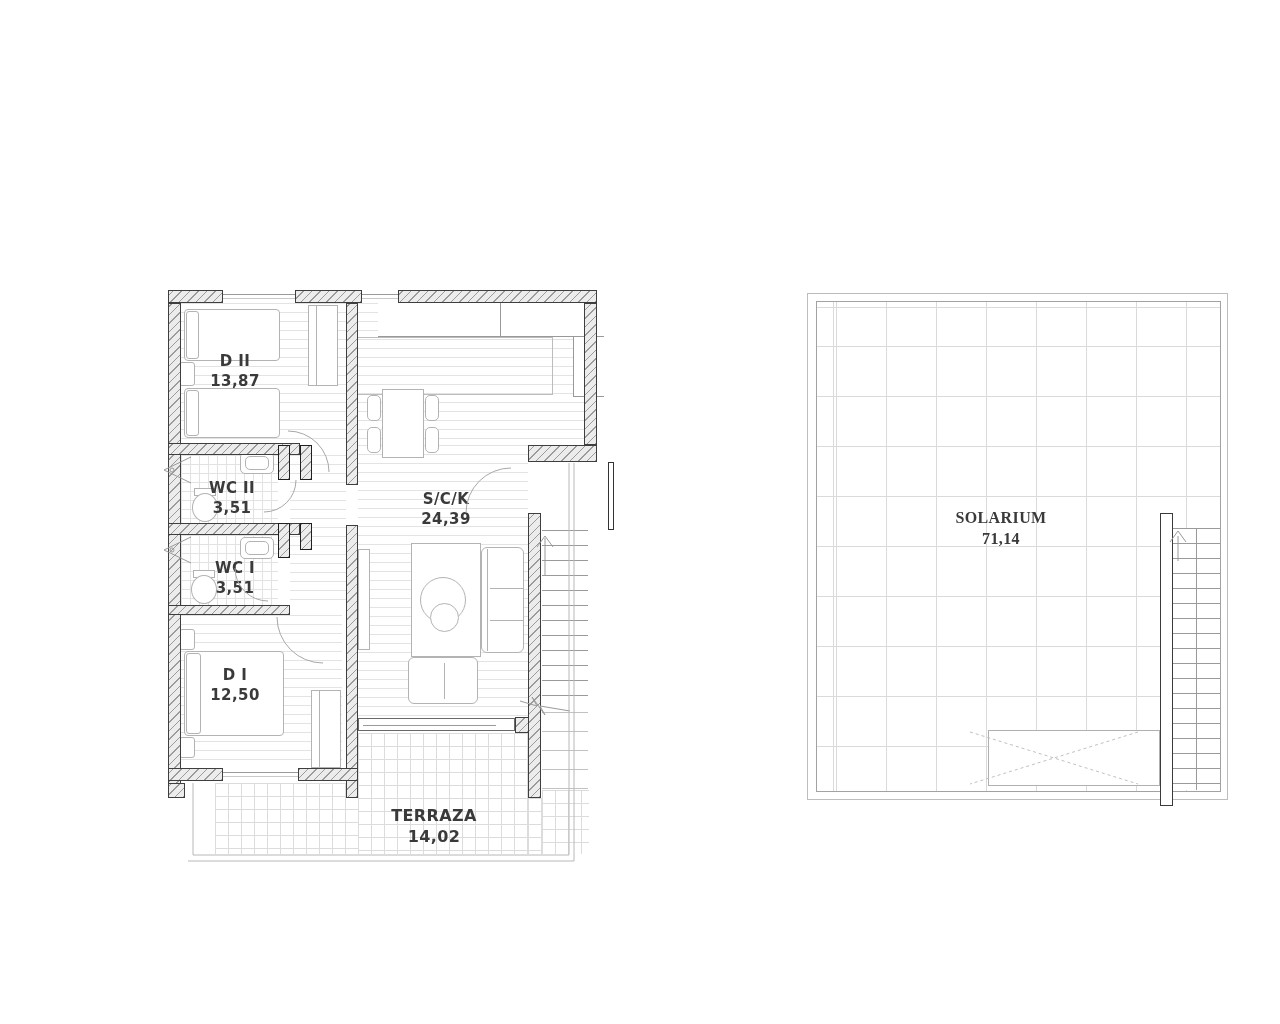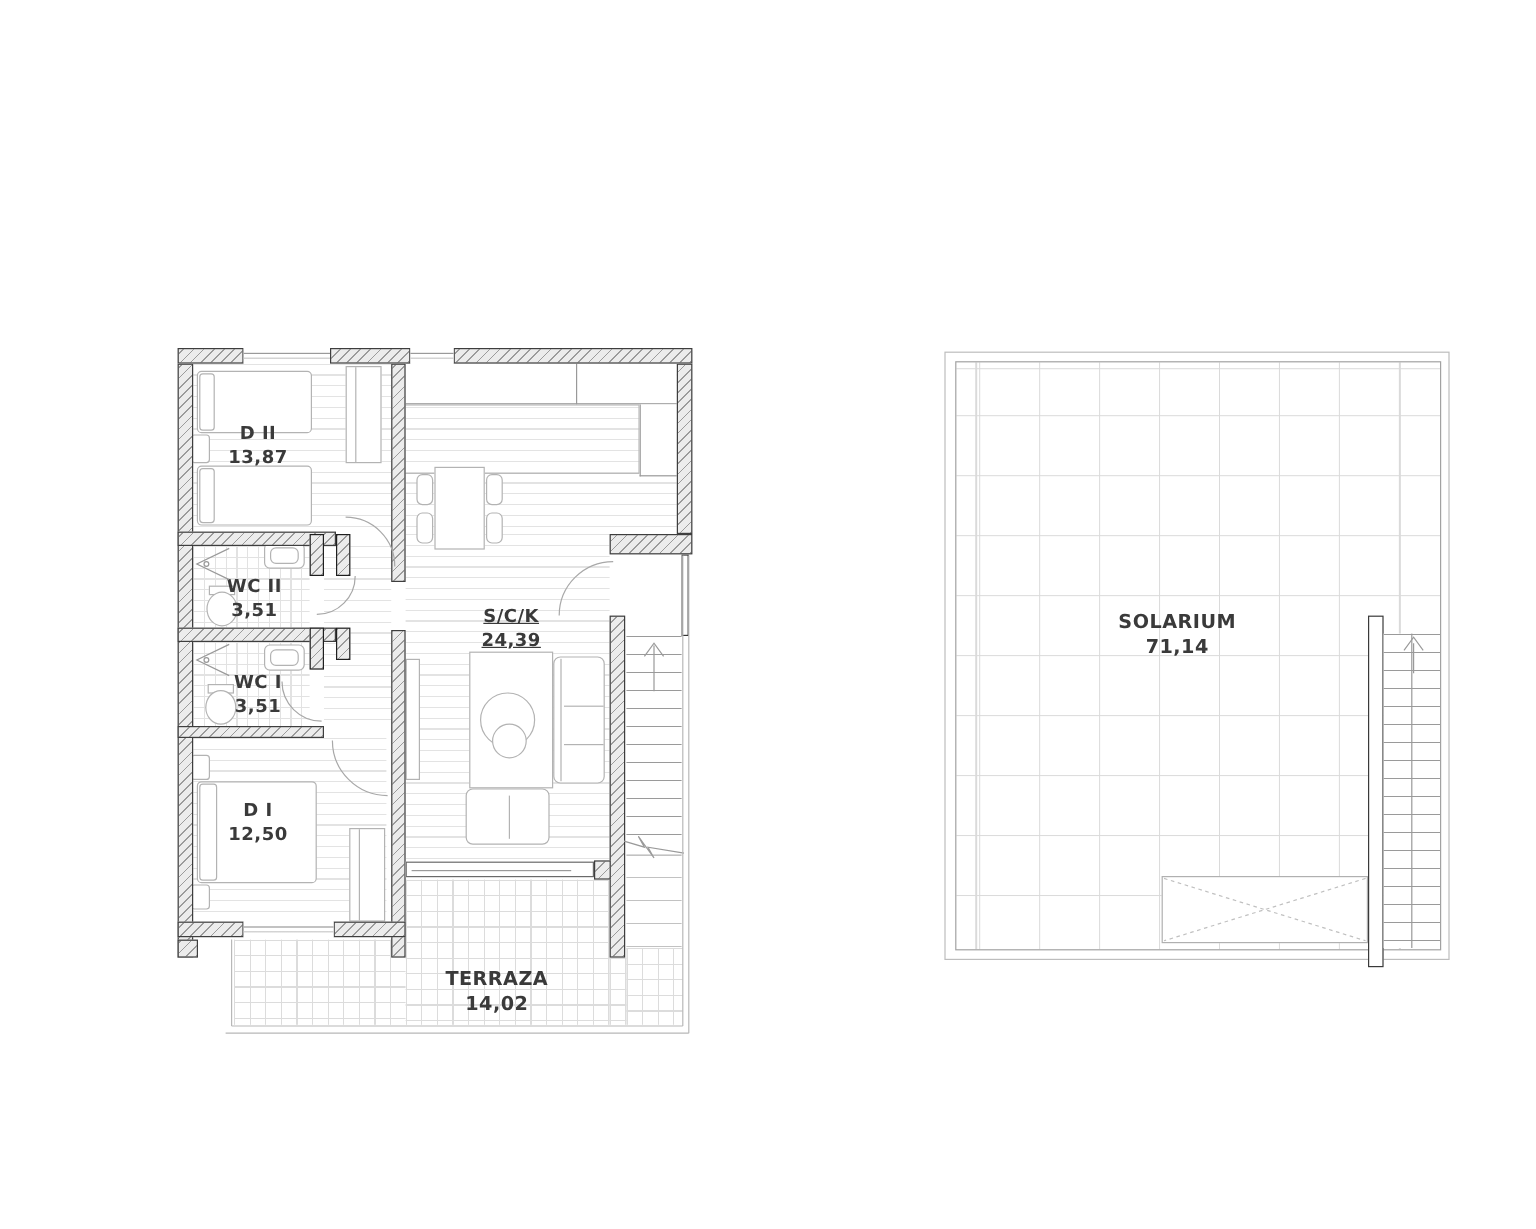--- a/index.html
+++ b/index.html
@@ -1,19 +1,19 @@
 <!DOCTYPE html>
 <html><head>
 <meta charset="utf-8">
 <title>Floor plan</title>
 <style>
   html,body{margin:0;padding:0;background:#fff;}
   #canvas{position:relative;width:1280px;height:1024px;background:#fff;overflow:hidden;
           font-family:"DejaVu Sans",sans-serif;}
-  .abs{position:absolute;box-sizing:border-box;}
+  .abs{position:absolute;box-sizing:border-box;margin-left:20px;}
   
   .wall{position:absolute;box-sizing:border-box;border:1px solid #3e3e3e;
         background:#ececec repeating-linear-gradient(-45deg,#9b9b9b 0 1px,rgba(0,0,0,0) 1px 6px);}
   .jamb{border:1.5px solid #1f1f1f;}
   
   .win{position:absolute;box-sizing:border-box;background:#fff;
        background-image:linear-gradient(#9a9a9a,#9a9a9a),linear-gradient(#c9c9c9,#c9c9c9);
        background-size:100% 1px,100% 1px;background-position:0 4px,0 8px;background-repeat:no-repeat;}
   .slider{position:absolute;box-sizing:border-box;background:#fff;border:1px solid #6a6a6a;
        background-image:linear-gradient(#9a9a9a,#9a9a9a);background-size:86% 1px;
@@ -151,31 +151,31 @@
       <div>3,51</div>
     </div>
     <div class="label" style="left:215px;top:559px;">
       <div>WC I</div>
       <div>3,51</div>
     </div>
     <div class="label" style="left:215px;top:666px;">
       <div>D I</div>
       <div>12,50</div>
     </div>
-    <div class="label" style="left:426px;top:504px;text-decoration:underline;">
+    <div class="label" style="left:426px;top:490px;">
       <div>S/C/K</div>
       <div>24,39</div>
     </div>
     <div class="label big" style="left:414px;top:806px;">
       <div>TERRAZA</div>
       <div>14,02</div>
     </div>
   </div>
 
-  <div class="abs" style="left:0;top:0;width:1127px;height:1024px;">
+  <div class="abs" style="left:0;top:0;width:1127px;height:1024px;font-family:Liberation Serif, serif;">
     <div class="sol-outer" style="left:787px;top:293px;width:419px;height:505px;"></div>
     <div class="sol-inner" style="left:796px;top:301px;width:403px;height:489px;"></div>
     <div class="white-box" style="left:968px;top:730px;width:172px;height:56px;"></div>
     <div class="wall-strip" style="left:1140px;top:513px;width:13px;height:293px;"></div>
     <div class="steps" style="left:1153px;top:528px;width:47px;height:262px;"></div>
     <div class="gline" style="left:1176px;top:528px;width:1px;height:262px;"></div>
 
     <div class="label big" style="left:981px;top:508px;">
       <div>SOLARIUM</div>
       <div>71,14</div>

